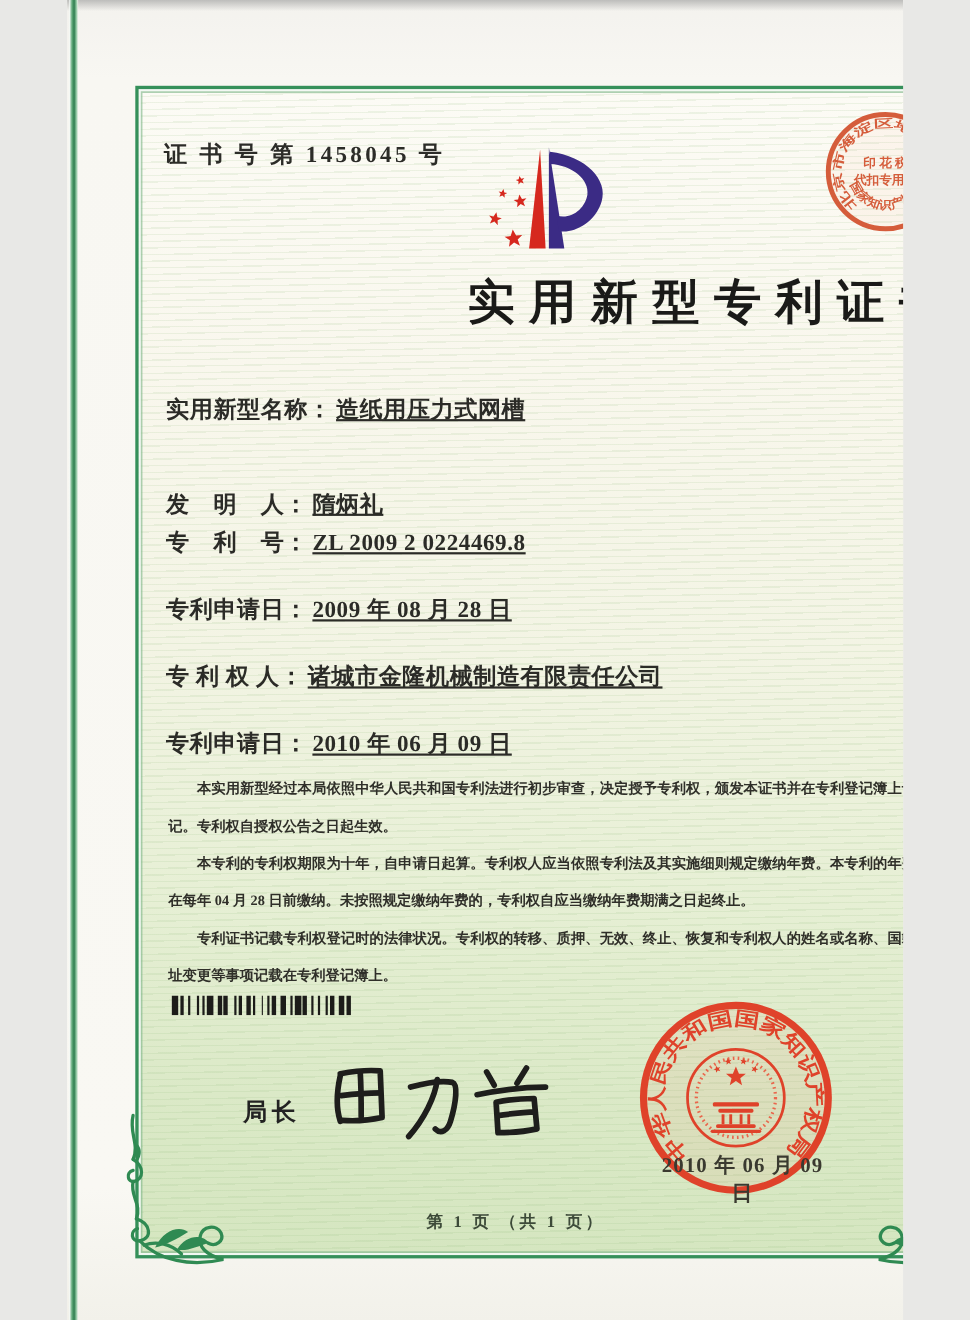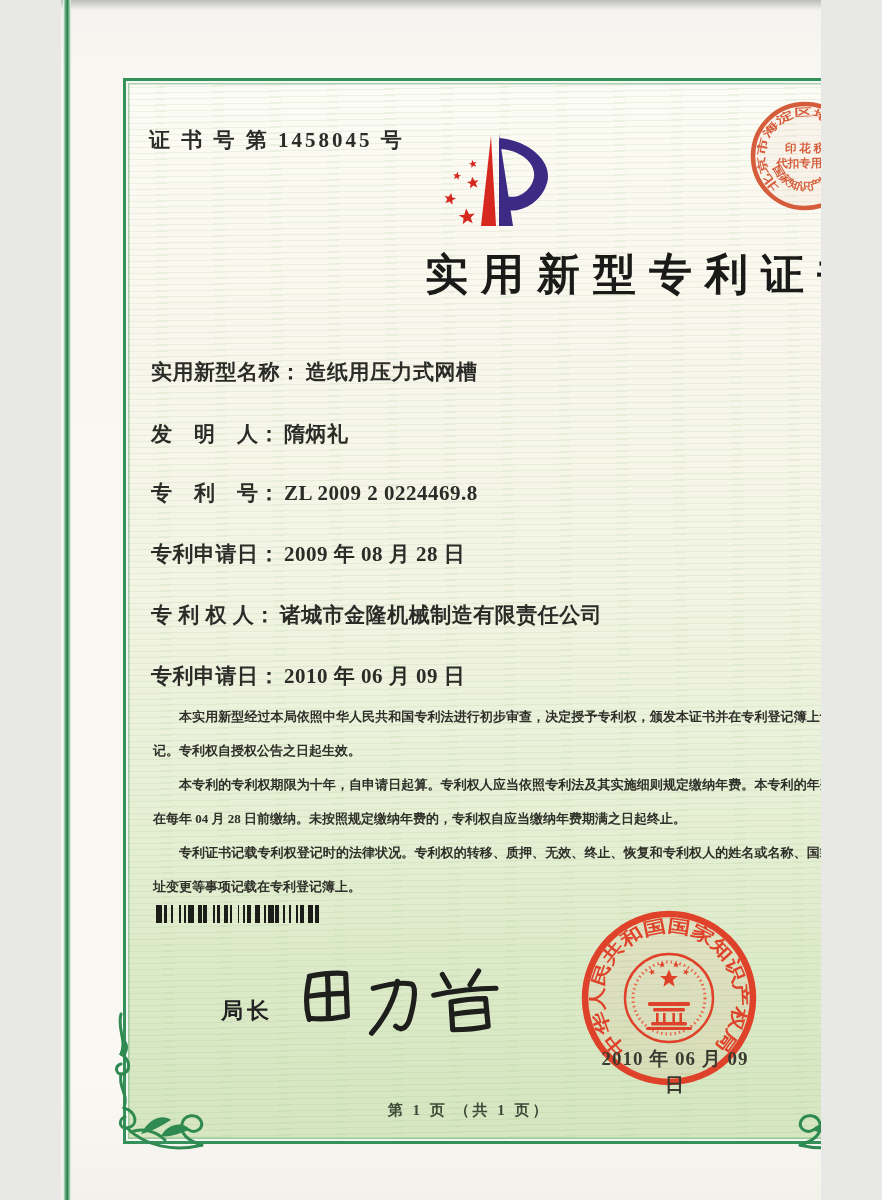--- a/index.html
+++ b/index.html
@@ -18,21 +18,21 @@
     box-shadow:inset 0 0 0 2px rgba(255,255,255,.85), inset 0 0 0 3.5px rgba(130,185,140,.65);
     background-image:
       repeating-linear-gradient(179deg, rgba(140,185,120,0.14) 0 1.2px, rgba(0,0,0,0) 1.2px 6px),
       linear-gradient(180deg,#fcfbf5 0%,#f9f7ed 24%,#f3f4e4 48%,#e6efd4 70%,#dbe9c7 86%,#d5e6c0 100%);
   }
   .abs{position:absolute;}
   .cert-no{left:88px;top:126px;font-size:21px;font-weight:600;letter-spacing:3px;color:#2c2c28;}
   .title{left:62px;top:246px;width:750px;text-align:right;font-size:43px;font-weight:700;
          letter-spacing:13px;text-indent:13px;color:#1a1a18;}
   .frow{left:90px;font-size:21px;font-weight:600;letter-spacing:.5px;white-space:nowrap;}
-  .frow .fvalue{margin-left:4px;}
+  .frow .fvalue{margin-left:4px;text-decoration:underline;}
   .paras{left:92px;top:700px;width:706px;font-size:13px;line-height:34px;
          text-align:justify;color:#2f2f29;font-weight:700;}
   .paras p{margin:0;text-indent:2em;}
   .barcode{left:95px;top:905px;width:278px;height:18px;white-space:nowrap;overflow:hidden;font-size:0;}
   .barcode span{display:inline-block;height:100%;}
   .bc-bar{background:#1c1c19;}
   .bc-space{background:transparent;}
   .signer-title{left:160px;top:996px;font-size:22px;font-weight:700;letter-spacing:4px;color:#222;}
   .seal-date{left:528px;top:1046px;width:172px;text-align:center;font-size:19px;font-weight:700;
              letter-spacing:1px;color:#3a3a30;z-index:4;}
@@ -85,21 +85,21 @@
     </text>
     <text x="0" y="-4" text-anchor="middle" font-size="11.5" font-weight="700" fill="#d2502c">印 花 税</text>
     <text x="0" y="11" text-anchor="middle" font-size="11.5" font-weight="700" fill="#d2502c">代扣专用章</text>
   </svg>
 
   <div class="abs title">实用新型专利证书</div>
 
   <div class="abs frow" style="top:358px">
     <span>实用新型名称：</span><span class="fvalue">造纸用压力式网槽</span>
   </div>
-  <div class="abs frow" style="top:420px">
+  <div class="abs frow" style="top:444px">
     <span>发　明　人：</span><span class="fvalue">隋炳礼</span>
   </div>
   <div class="abs frow" style="top:479px">
     <span>专　利　号：</span><span class="fvalue">ZL 2009 2 0224469.8</span>
   </div>
   <div class="abs frow" style="top:540px">
     <span>专利申请日：</span><span class="fvalue">2009 年 08 月 28 日</span>
   </div>
   <div class="abs frow" style="top:601px">
     <span>专 利 权 人：</span><span class="fvalue">诸城市金隆机械制造有限责任公司</span>

